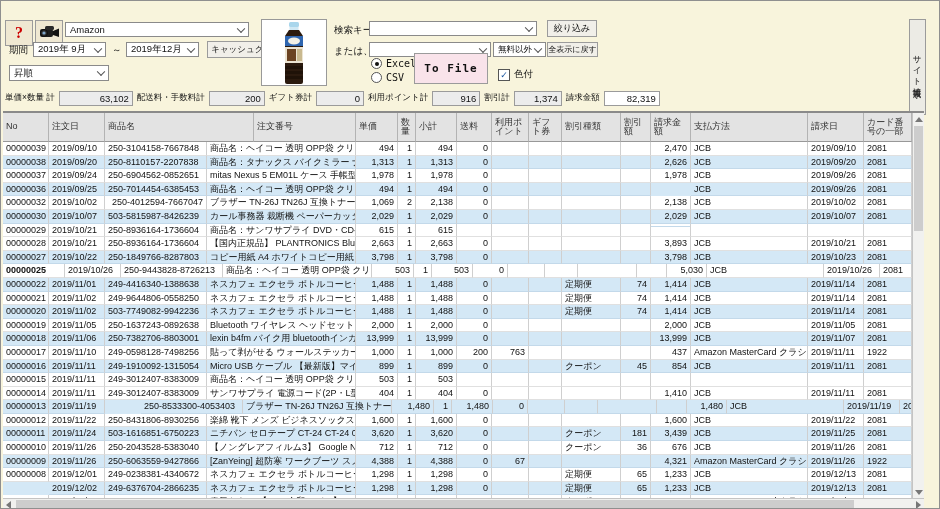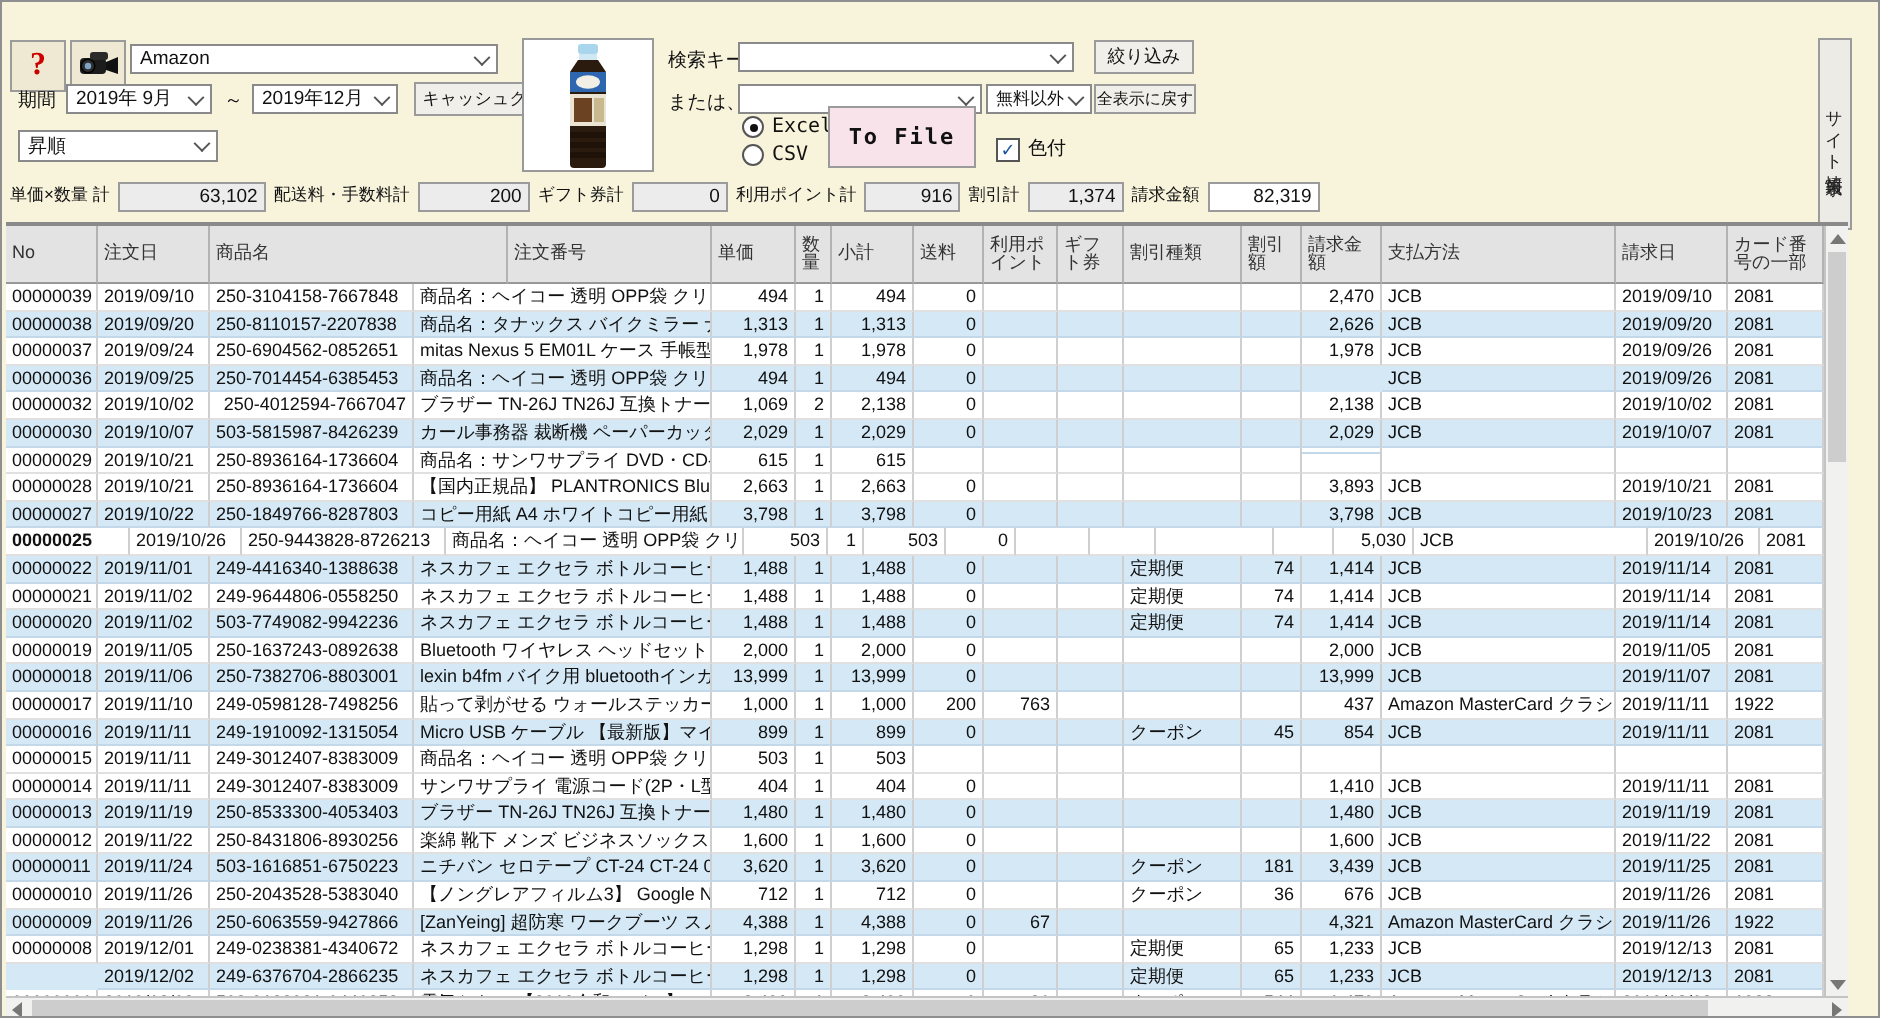--- a/index.html
+++ b/index.html
@@ -526,21 +526,21 @@
             <div class="tcell" style="width: 59px;"></div>
             <div class="tcell num" style="width: 30px;"></div>
             <div class="tcell num" style="width: 40px;">1,410</div>
             <div class="tcell" style="width: 117px;">JCB</div>
             <div class="tcell" style="width: 56px;">2019/11/11</div>
             <div class="tcell" style="flex: 1 1 0%;">2081</div>
           </div>
           <div class="trow hl">
             <div class="tcell" style="width: 46px;">00000013</div>
             <div class="tcell" style="width: 56px;">2019/11/19</div>
-            <div class="tcell" style="width: 102px;">250-8533300-4053403</div>
+            <div class="tcell" style="width: 102px; margin-left: 36px;">250-8533300-4053403</div>
             <div class="tcell" style="width: 149px;">ブラザー TN-26J TN26J 互換トナーカ...</div>
             <div class="tcell num" style="width: 42px;">1,480</div>
             <div class="tcell num" style="width: 18px;">1</div>
             <div class="tcell num" style="width: 41px;">1,480</div>
             <div class="tcell num" style="width: 35px;">0</div>
             <div class="tcell num" style="width: 37px;"></div>
             <div class="tcell num" style="width: 33px;"></div>
             <div class="tcell" style="width: 59px;"></div>
             <div class="tcell num" style="width: 30px;"></div>
             <div class="tcell num" style="width: 40px;">1,480</div>

